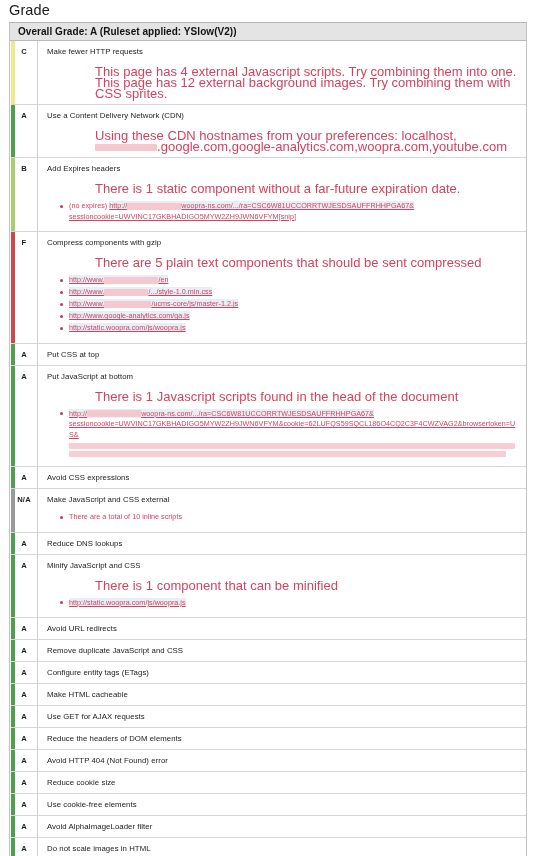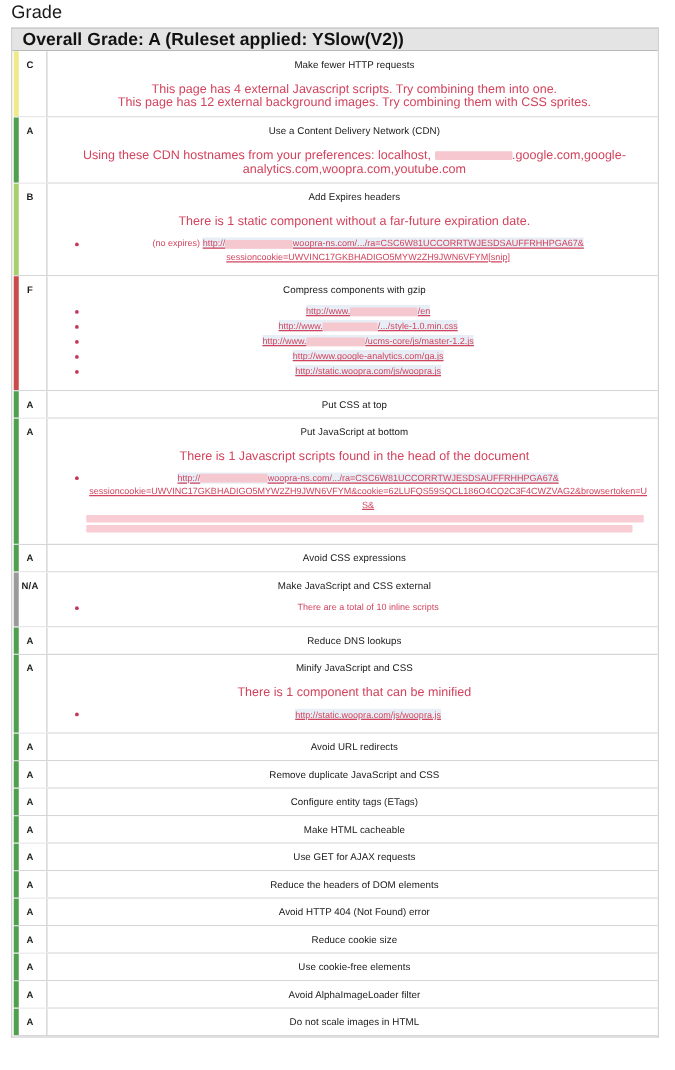--- a/index.html
+++ b/index.html
@@ -40,21 +40,21 @@
     border: 1px solid #c2c2c2;
     border-top: 1px solid #b5b5b5;
     background: #ffffff;
     box-sizing: border-box;
     border-collapse: separate;
   }
 
   .overall-header {
     background: #e4e4e4;
     border-bottom: 1px solid #b9b9b9;
-    font-size: 14px;
+    font-size: 10px;
     font-weight: bold;
     color: #111111;
     padding: 3px 0 3px 8px;
     line-height: 11px;
     letter-spacing: 0.05px;
   }
 
   .rows {
     background: #ffffff;
     padding-left: 1px;
@@ -96,36 +96,36 @@
     position: relative;
     z-index: 2;
     letter-spacing: 0.2px;
   }
 
   .body-cell {
     flex: 1 1 auto;
     padding: 5px 6px 5px 9px;
     box-sizing: border-box;
     min-width: 0;
-    text-align: center;
   }
 
   .rule-title {
     font-size: 7.8px;
     color: #1a1a1a;
     line-height: 11px;
     letter-spacing: 0.05px;
   }
 
   .rule-desc {
-    font-size: 10px;
+    font-size: 13px;
     color: #d2435d;
     line-height: 11px;
     margin-top: 9px;
     letter-spacing: 0.02px;
+    margin-left: 48px;
   }
   .rule-desc .line { display: block; }
 
   .rule-list {
     list-style: none;
     margin: 7px 0 4px 0;
     padding: 0 0 0 22px;
   }
   .rule-list li {
     position: relative;
@@ -228,20 +228,23 @@
             </ul>
           </div>
         </div>
         <div class="row">
           <div class="grade-cell">
             <span class="strip" style="background: rgb(201, 74, 74);"></span>
             <span class="grade-letter">F</span>
           </div>
           <div class="body-cell">
             <div class="rule-title">Compress components with gzip</div>
+            <div class="rule-desc">
+              <span class="line">There are 5 plain text components that should be sent compressed</span>
+            </div>
             <ul class="rule-list">
               <li><span class="link linkbg"><span>http://www.</span><span class="redact redact-w3"></span><span>/en</span></span></li>
               <li><span class="link linkbg"><span>http://www.</span><span class="redact redact-w4"></span><span>/.../style-1.0.min.css</span></span></li>
               <li><span class="link linkbg"><span>http://www.</span><span class="redact redact-w5"></span><span>/ucms-core/js/master-1.2.js</span></span></li>
               <li><span class="link linkbg"><span>http://www.google-analytics.com/ga.js</span></span></li>
               <li><span class="link linkbg"><span>http://static.woopra.com/js/woopra.js</span></span></li>
             </ul>
           </div>
         </div>
         <div class="row">

